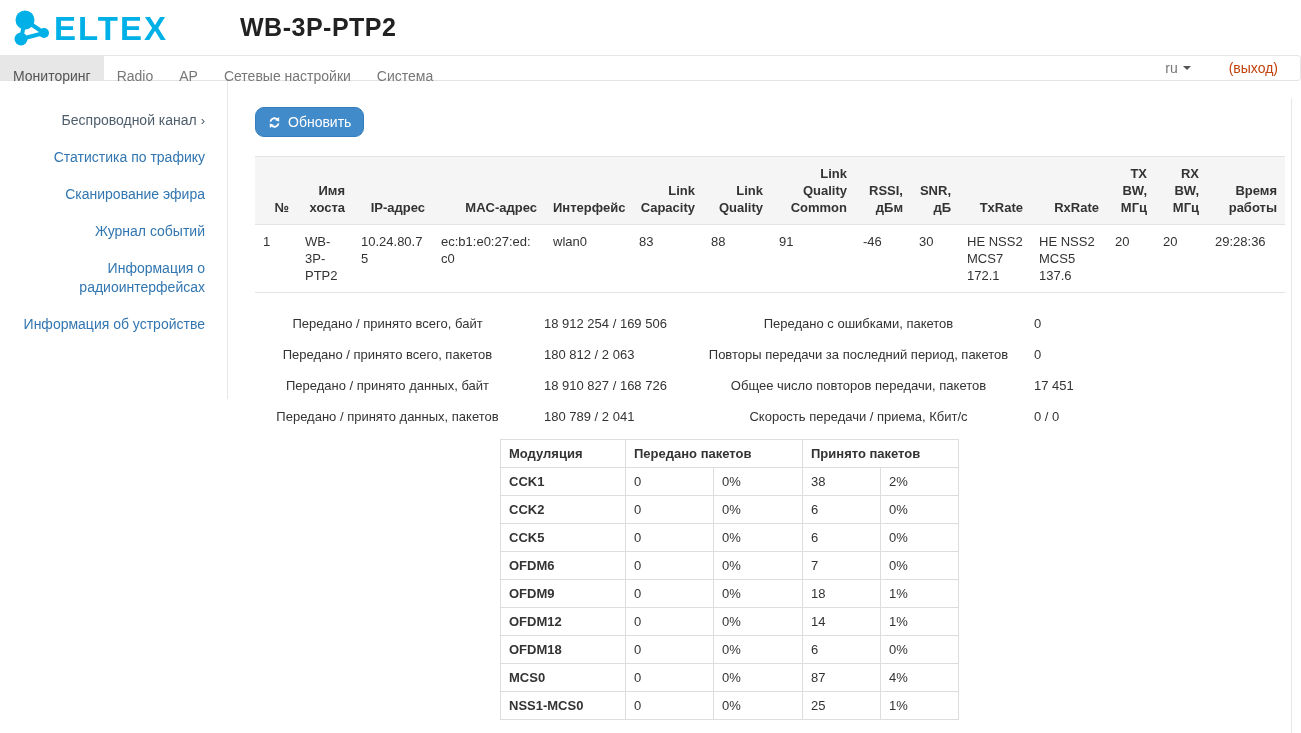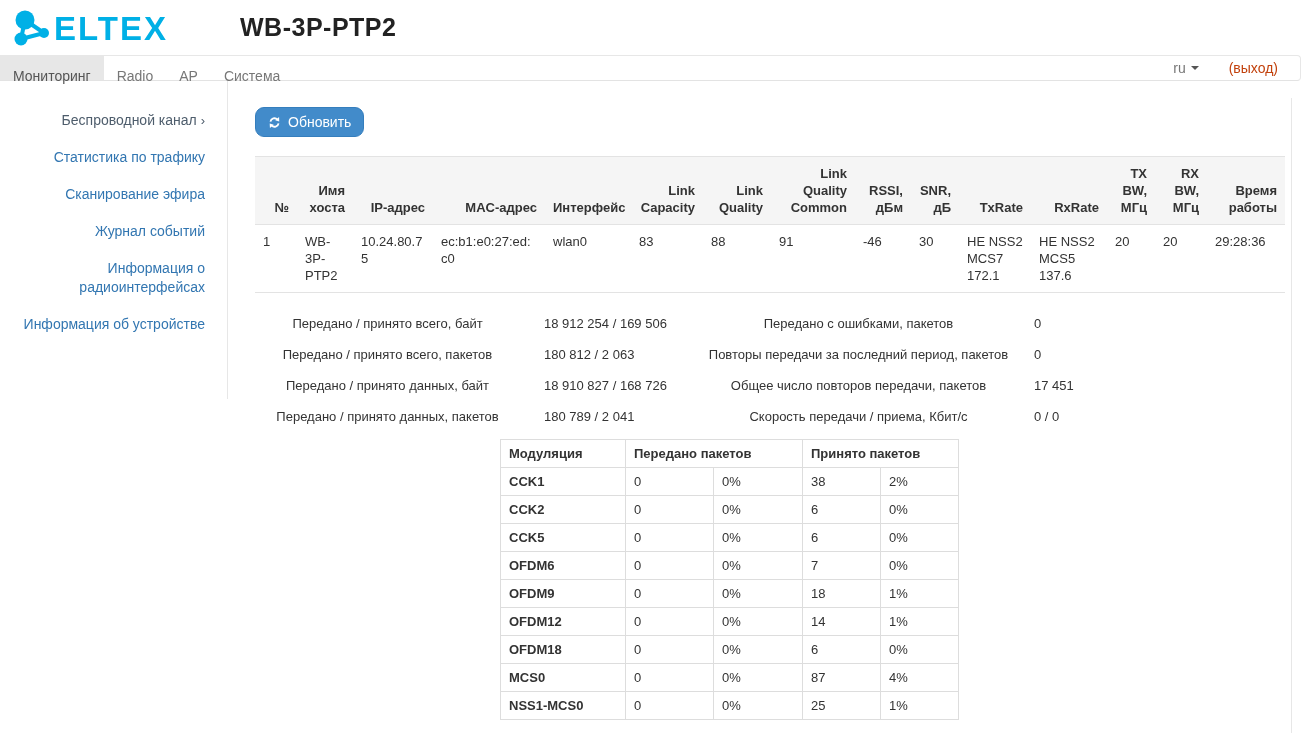--- a/index.html
+++ b/index.html
@@ -10,21 +10,21 @@
   .top-header { height:55px; display:flex; align-items:center; padding-left:10px; }
   .logo { width:172px; height:42px; flex:0 0 auto; }
   .device-title { font-size:25px; font-weight:bold; color:#222; margin-left:58px; letter-spacing:0.5px; }
 
   
   .navbar { position:relative; height:26px; border-top:1px solid #e7e7e7;
     border-bottom:1px solid #e3e3e3; border-right:1px solid #e7e7e7;
     border-radius:0 4px 4px 0; display:flex; align-items:stretch; }
   .nav-tab { padding:0 13px; line-height:41px; font-size:14px; color:#777; cursor:pointer; white-space:nowrap; }
   .nav-tab.active { background:#e7e7e7; color:#555; }
-  .nav-right { margin-left:auto; display:flex; align-items:center; gap:30px; padding-right:22px; }
+  .nav-right { margin-left:auto; display:flex; align-items:center; gap:38px; padding-right:22px; }
   .lang { color:#777; font-size:14px; cursor:pointer; display:flex; align-items:center; gap:5px; }
   .caret-down { width:0; height:0; border-left:4px solid transparent; border-right:4px solid transparent; border-top:4px solid #555; display:inline-block; }
   .logout-link { color:#c2410c; font-size:14px; text-decoration:none; cursor:pointer; }
 
   
   .right-divider { position:absolute; left:1291px; top:98px; width:1px; height:635px; background:#e7e7e7; }
 
   
   .content { display:flex; align-items:flex-start; }
   .sidebar { width:228px; flex:0 0 228px; border-right:1px solid #e7e7e7; min-height:318px; padding-top:21px; }
@@ -79,20 +79,21 @@
     <circle cx="34" cy="26" r="5" fill="#00b0e6"></circle>
     <text x="44" y="33" font-family="Liberation Sans, sans-serif" font-size="33" font-weight="bold" letter-spacing="2" fill="#00b0e6">ELTEX</text>
   </svg>
   <div class="device-title">WB-3P-PTP2</div>
 </div>
 
 <div class="navbar">
   <div class="nav-tab active">Мониторинг</div>
   <div class="nav-tab">Radio</div>
   <div class="nav-tab">AP</div>
+  <div class="nav-tab">Сетевые настройки</div>
   <div class="nav-tab">Система</div>
   <div class="nav-right">
     <div class="lang">
       <span>ru</span>
       <span class="caret-down"></span>
     </div>
     <a class="logout-link">(выход)</a>
   </div>
 </div>
 

